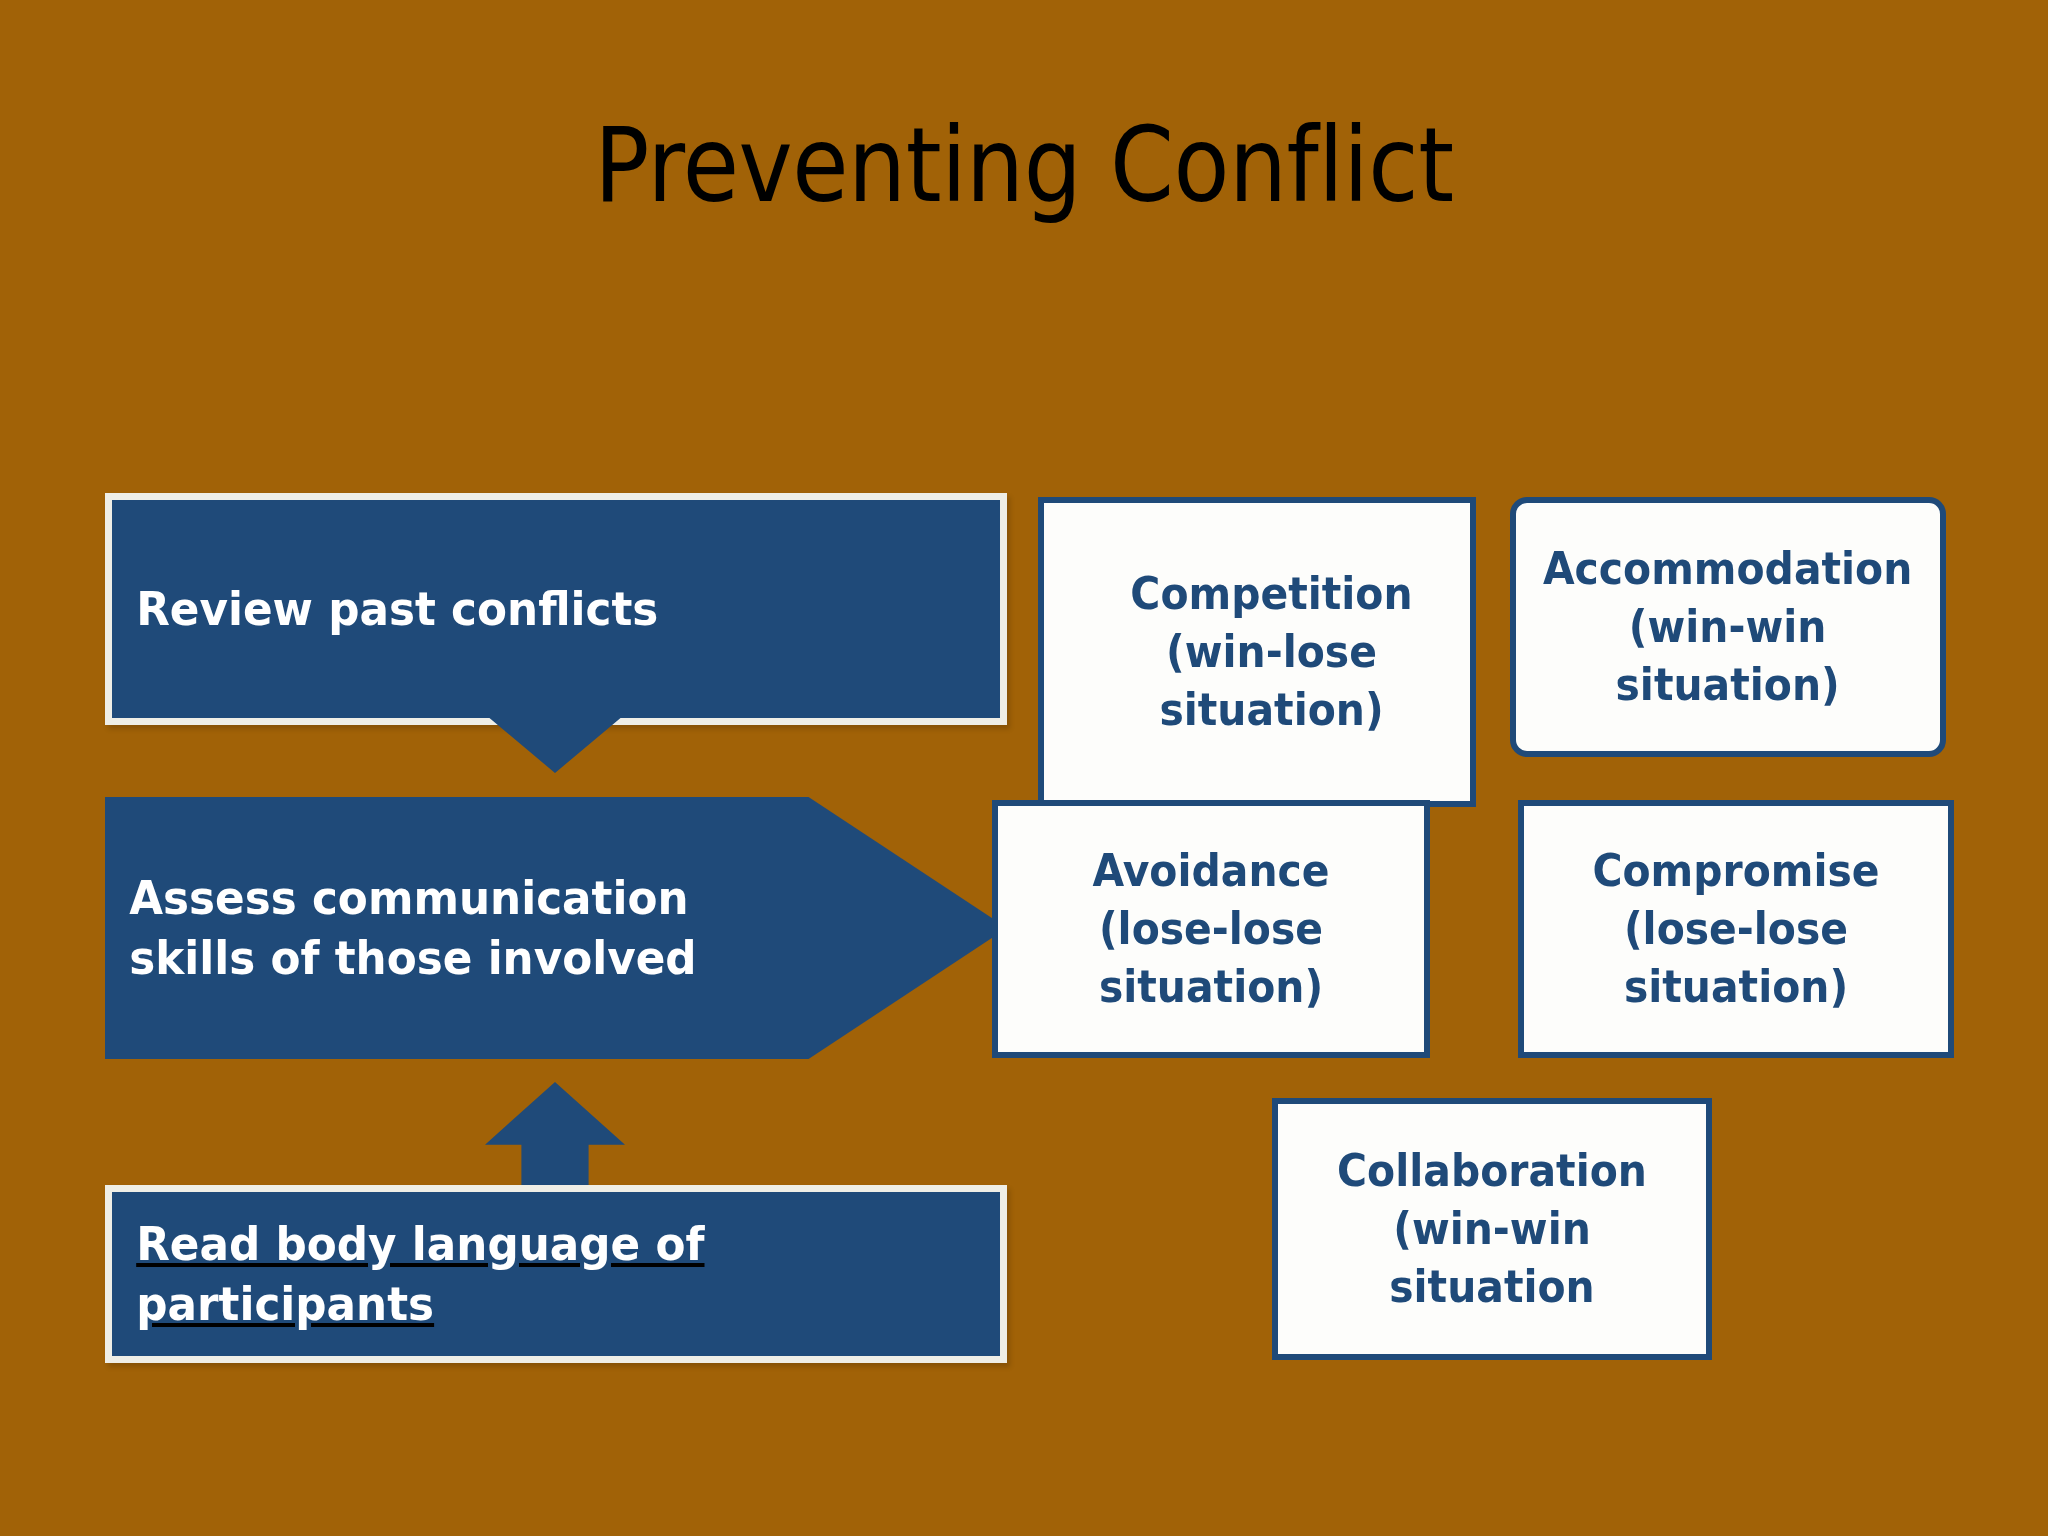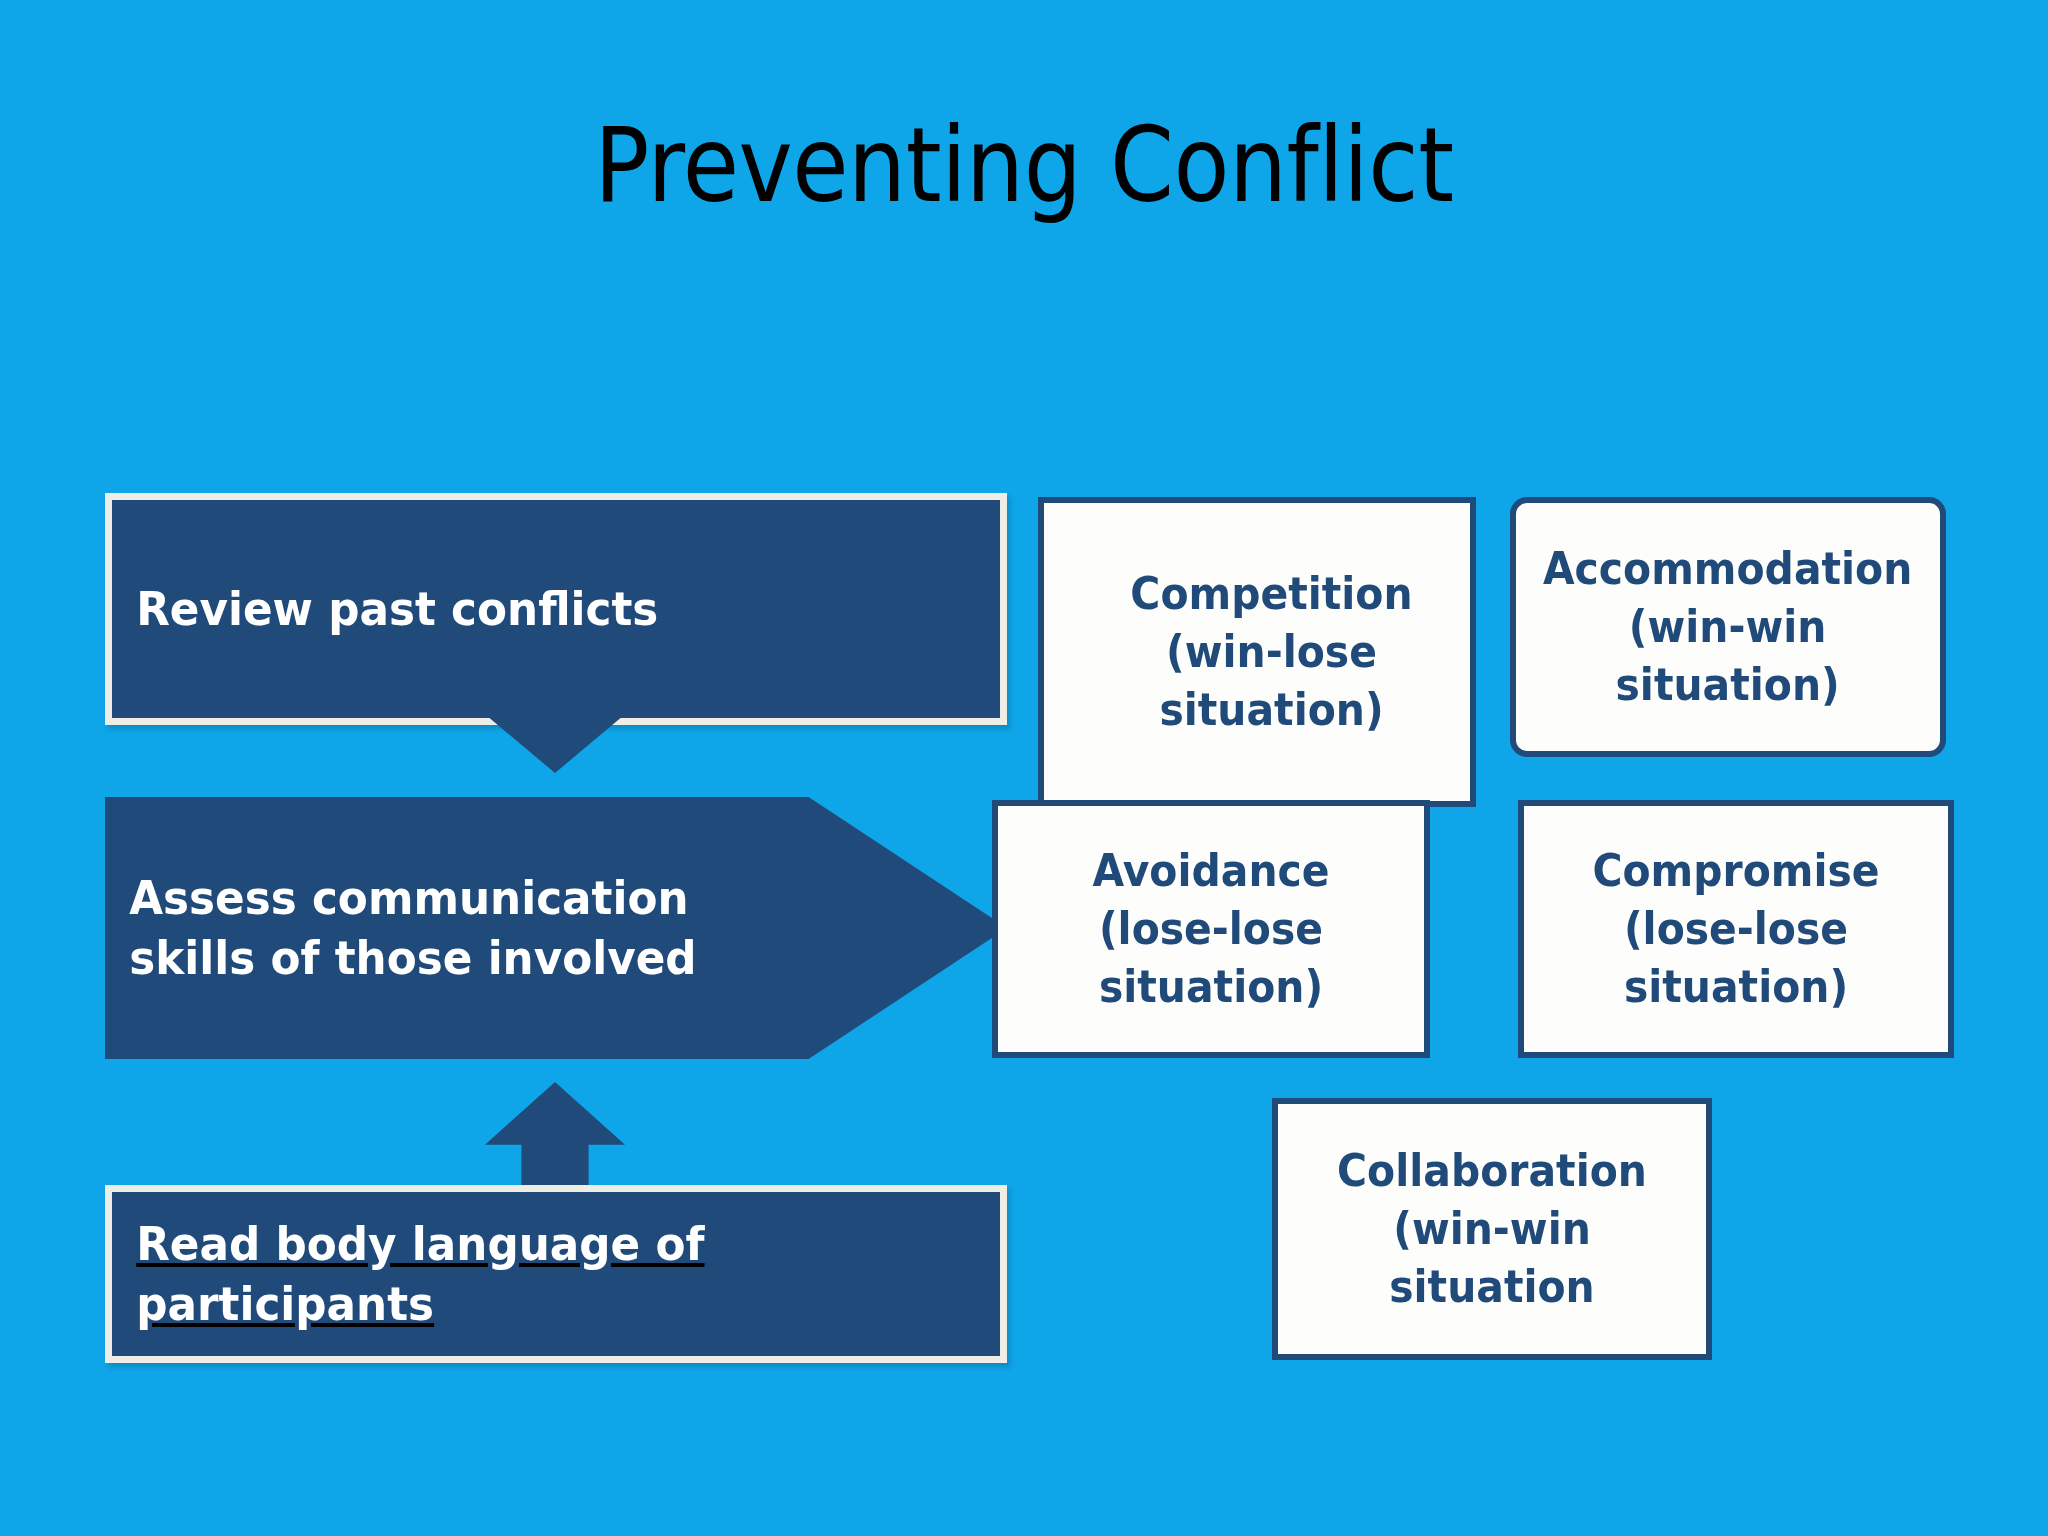--- a/index.html
+++ b/index.html
@@ -12,21 +12,21 @@
     width: 2048px;
     height: 1536px;
     overflow: hidden;
     font-family: "Liberation Sans", sans-serif;
     -webkit-font-smoothing: antialiased;
   }
   .slide {
     position: relative;
     width: 2048px;
     height: 1536px;
-    background: #0ea5e9;
+    background: #a16207;
   }
 
   
   .slide-title {
     position: absolute;
     left: 0;
     top: 108px;
     width: 2048px;
     text-align: center;
     font-family: "DejaVu Sans", sans-serif;

